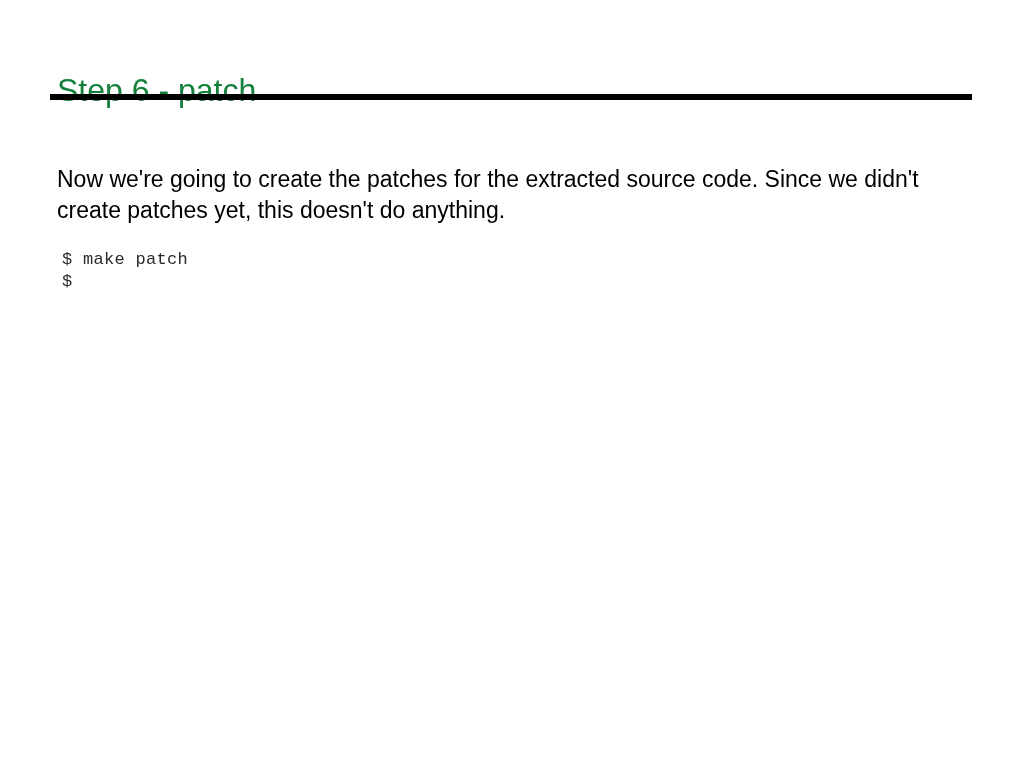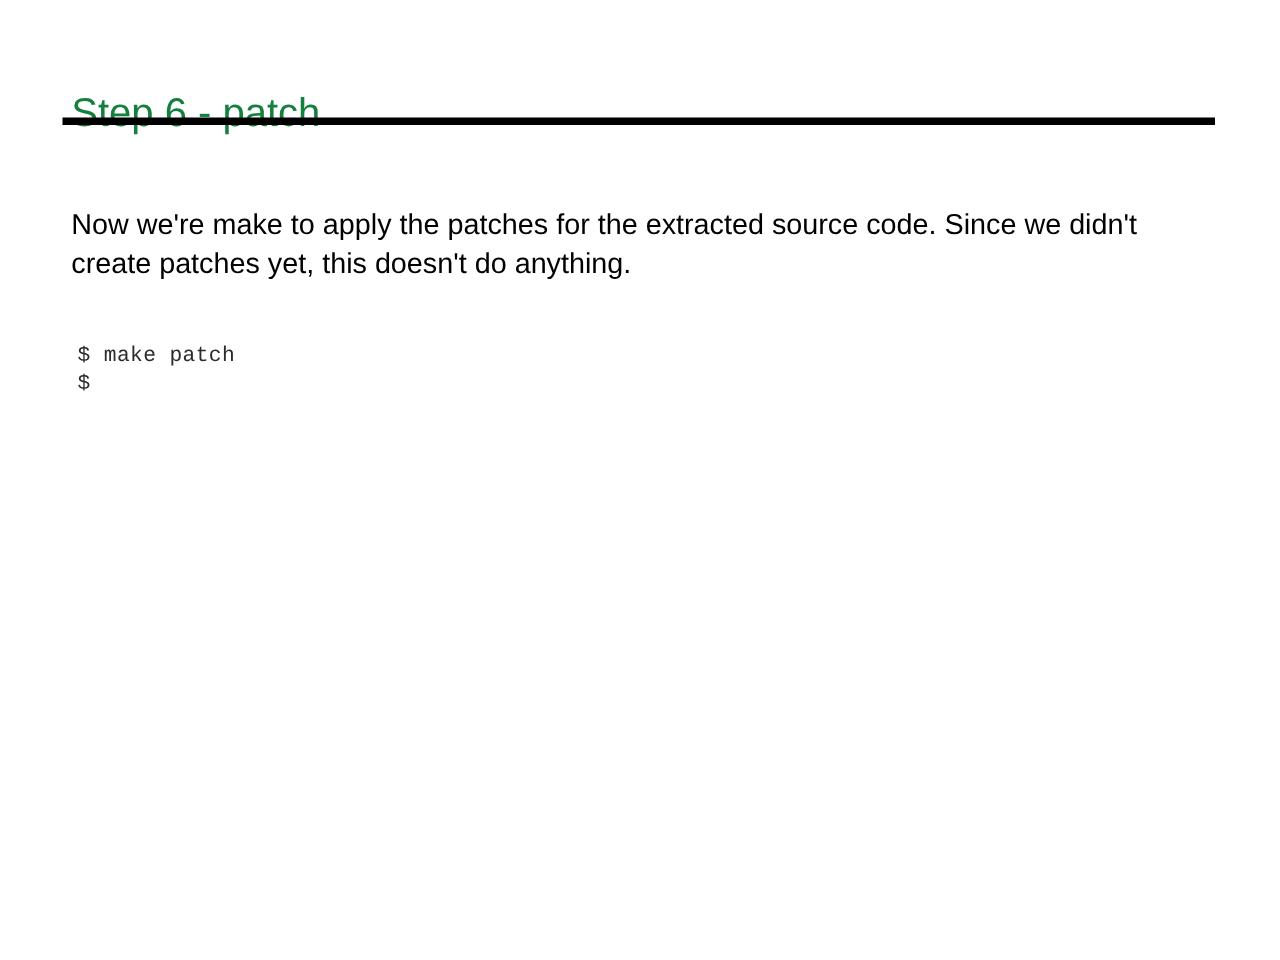--- a/index.html
+++ b/index.html
@@ -55,21 +55,21 @@
     font-size: 23px;
     line-height: 31px;
     font-weight: normal;
     color: #000000;
   }
 
   
   .console-block {
     position: absolute;
     left: 62px;
-    top: 258px;
+    top: 232px;
     font-family: "Liberation Mono", "DejaVu Sans Mono", monospace;
     font-size: 17px;
     line-height: 22px;
     color: #2b2b2b;
     white-space: pre;
     letter-spacing: 0.3px;
   }
   .console-line {
     white-space: pre;
     display: block;
@@ -77,17 +77,17 @@
 </style>
 </head>
 <body>
 
 <div class="slide">
 
   <h1 class="slide-title">Step 6 - patch</h1>
 
   <div class="title-rule"></div>
 
-  <p class="body-text">Now we're make to apply the patches for the extracted source code. Since we didn't create patches yet, this doesn't do anything.</p>
+  <p class="body-text">Now we're going to create the patches for the extracted source code. Since we didn't create patches yet, this doesn't do anything.</p>
 
   <pre class="console-block"><span class="console-line">$ make patch</span><span class="console-line">$</span></pre>
 
 </div>
 
 </body></html>

